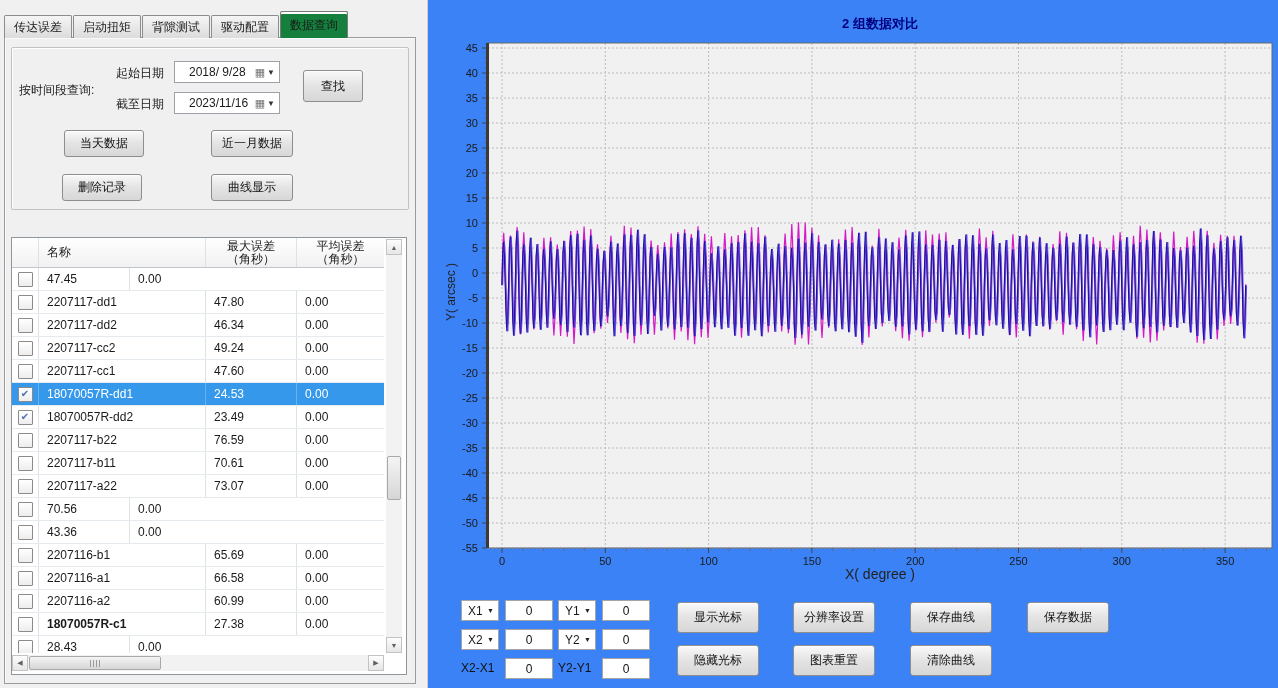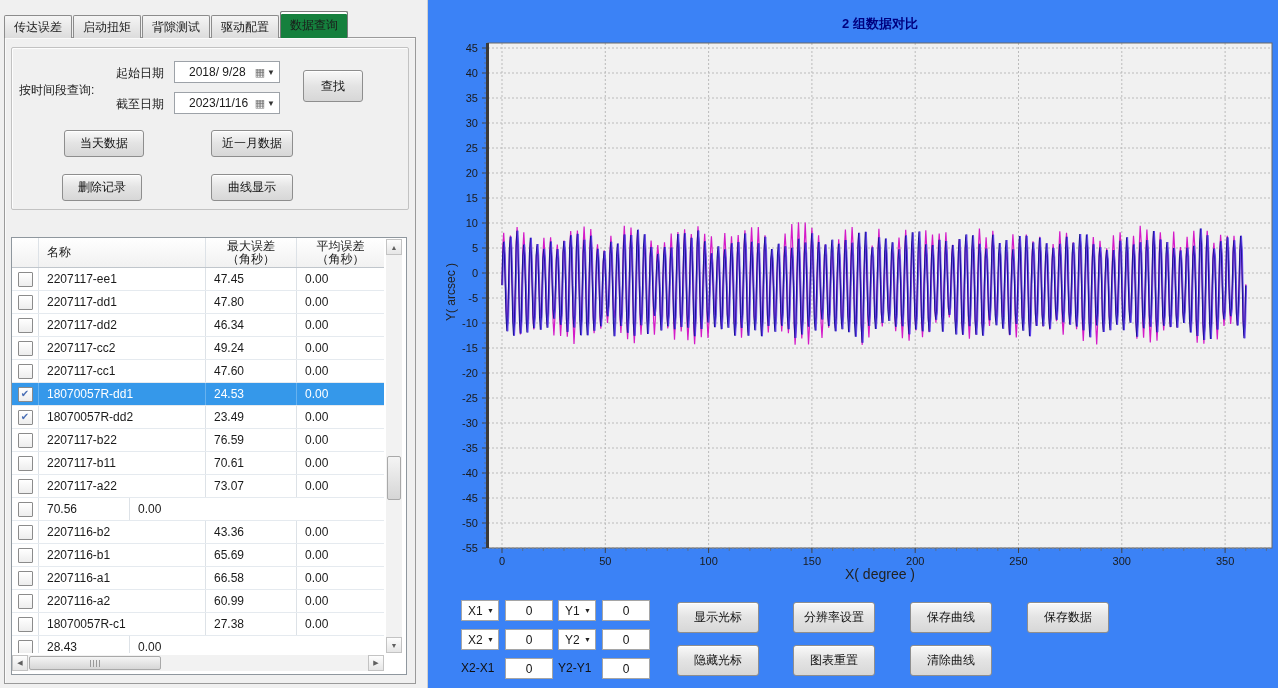--- a/index.html
+++ b/index.html
@@ -128,21 +128,20 @@
         <div class="hcell" style="width:87px;border-right:none;">
           <span>平均误差</span>
           <span>（角秒）</span>
         </div>
       </div>
       <div class="rowswrap" id="rows">
           <div class="trow">
             <div class="cell cbcell" style="width: 27px;">
               <span class="cb"></span>
             </div>
-            <div class="cell" style="width: 167px;">2207117-ee1</div>
             <div class="cell" style="width: 91px;">47.45</div>
             <div class="cell" style="width: 87px; border-right: none;">0.00</div>
           </div>
           <div class="trow">
             <div class="cell cbcell" style="width: 27px;">
               <span class="cb"></span>
             </div>
             <div class="cell" style="width: 167px;">2207117-dd1</div>
             <div class="cell" style="width: 91px;">47.80</div>
             <div class="cell" style="width: 87px; border-right: none;">0.00</div>
@@ -215,21 +214,20 @@
             <div class="cell cbcell" style="width: 27px;">
               <span class="cb"></span>
             </div>
             <div class="cell" style="width: 91px;">70.56</div>
             <div class="cell" style="width: 87px; border-right: none;">0.00</div>
           </div>
           <div class="trow">
             <div class="cell cbcell" style="width: 27px;">
               <span class="cb"></span>
             </div>
-            <div class="cell" style="width: 167px;">2207116-b2</div>
             <div class="cell" style="width: 91px;">43.36</div>
             <div class="cell" style="width: 87px; border-right: none;">0.00</div>
           </div>
           <div class="trow">
             <div class="cell cbcell" style="width: 27px;">
               <span class="cb"></span>
             </div>
             <div class="cell" style="width: 167px;">2207116-b1</div>
             <div class="cell" style="width: 91px;">65.69</div>
             <div class="cell" style="width: 87px; border-right: none;">0.00</div>
@@ -247,21 +245,21 @@
               <span class="cb"></span>
             </div>
             <div class="cell" style="width: 167px;">2207116-a2</div>
             <div class="cell" style="width: 91px;">60.99</div>
             <div class="cell" style="width: 87px; border-right: none;">0.00</div>
           </div>
           <div class="trow">
             <div class="cell cbcell" style="width: 27px;">
               <span class="cb"></span>
             </div>
-            <div class="cell" style="width: 167px;">18070057R-c1</div>
+            <div class="cell" style="width: 167px; font-weight: bold;">18070057R-c1</div>
             <div class="cell" style="width: 91px;">27.38</div>
             <div class="cell" style="width: 87px; border-right: none;">0.00</div>
           </div>
           <div class="trow">
             <div class="cell cbcell" style="width: 27px;">
               <span class="cb"></span>
             </div>
             <div class="cell" style="width: 91px;">28.43</div>
             <div class="cell" style="width: 87px; border-right: none;">0.00</div>
           </div>

